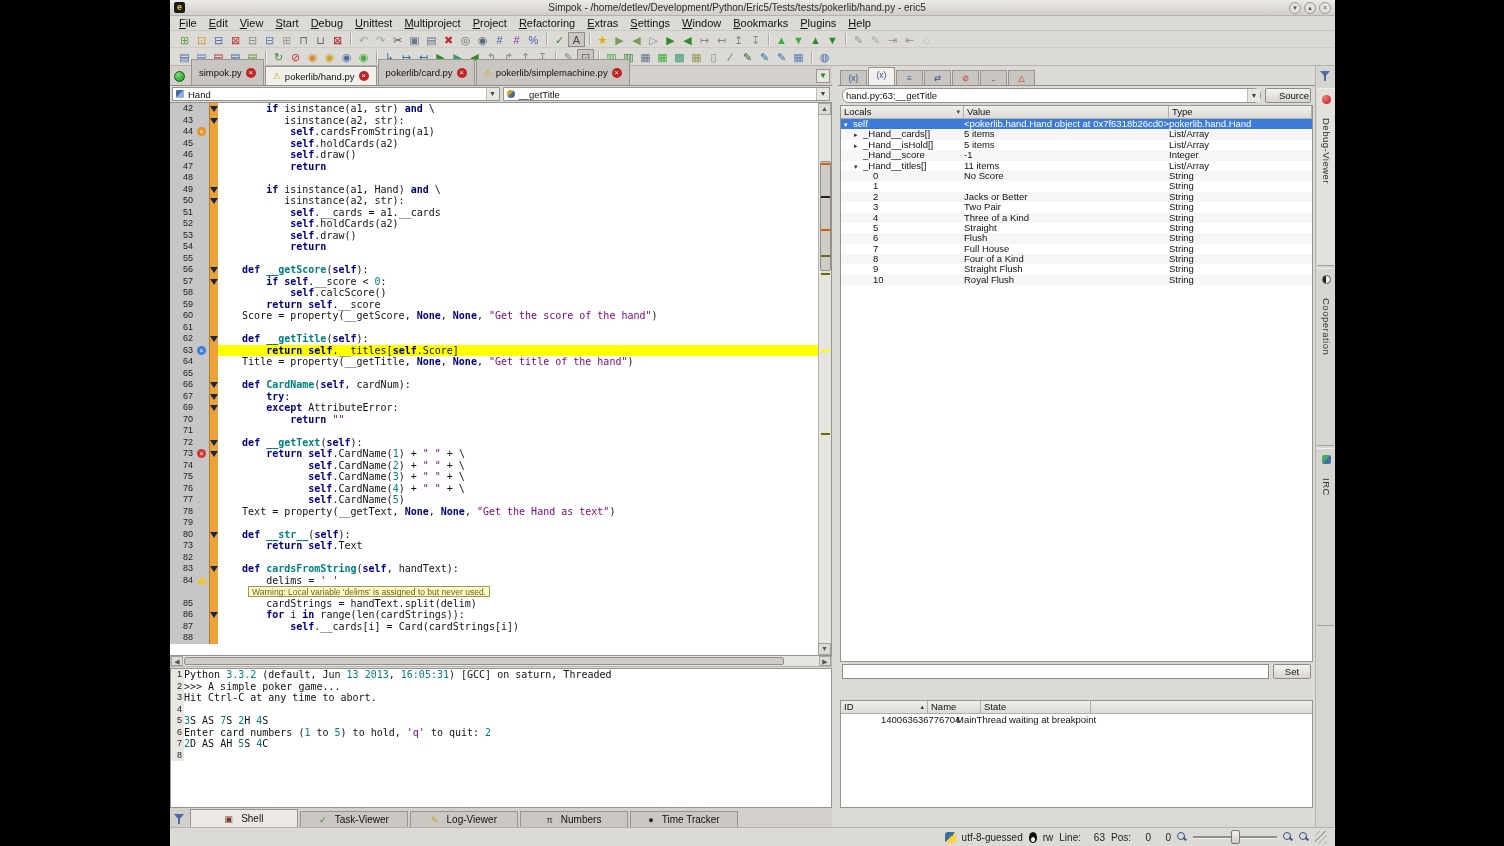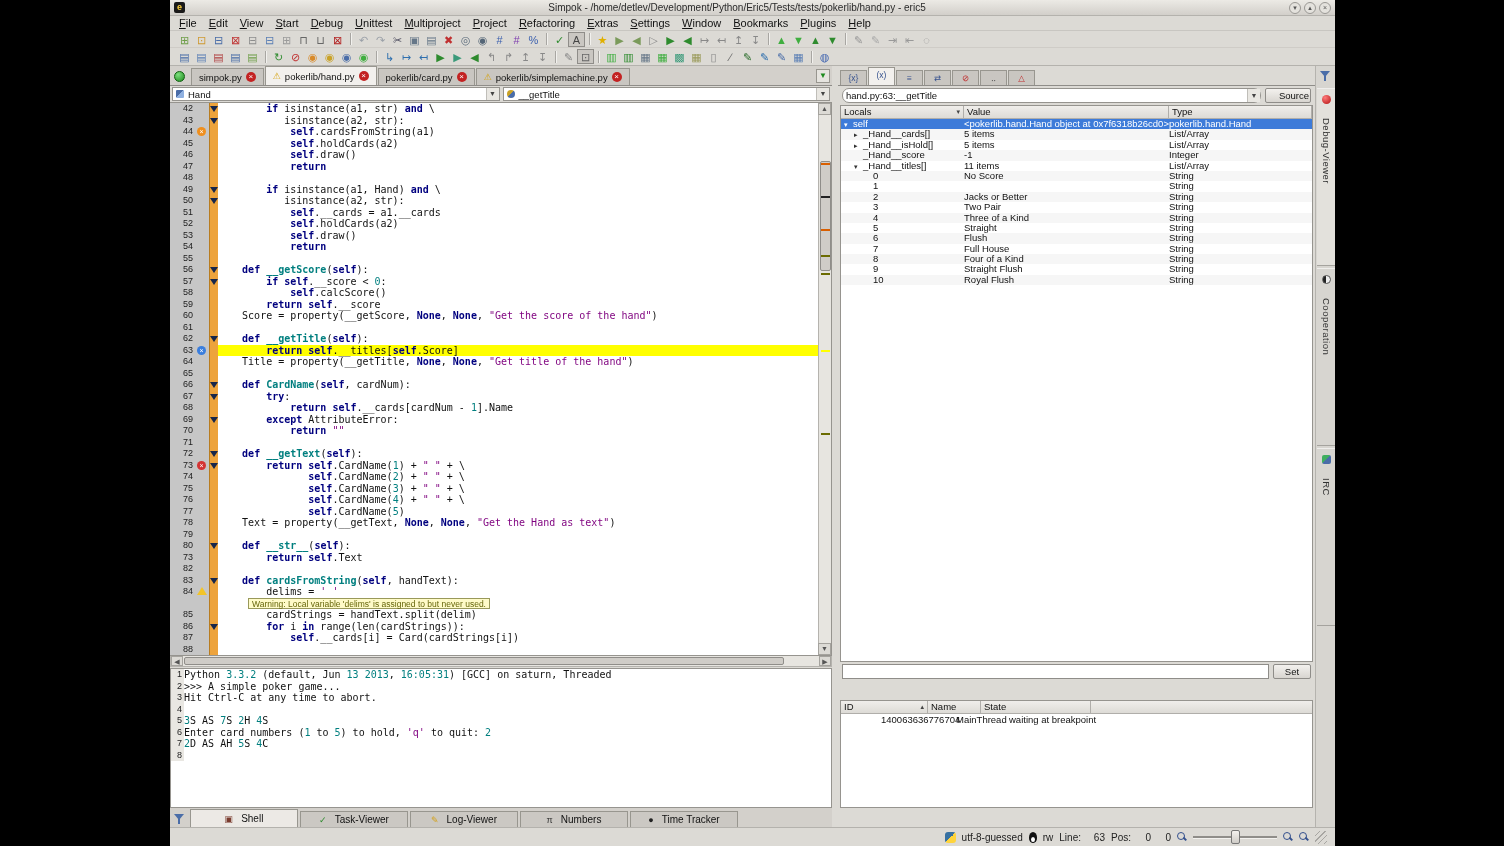--- a/index.html
+++ b/index.html
@@ -26,21 +26,21 @@
   .tbicon { width:17px; height:15px; line-height:14px; text-align:center; font-size:11px; border:1px solid transparent; }
   .tbicon.pressed { background:#cac7c2; border:1px solid #8f8d89; }
   .tbsep { width:1px; height:12px; background:#a8a6a2; margin:0 4px; box-shadow:1px 0 0 #f2f1ee; }
 
   #main { position:absolute; top:66px; left:0; width:1165px; height:761px; }
   #leftpane { position:absolute; left:0; top:0; width:662px; height:761px; }
 
   
   #tabrow { height:20px; display:flex; align-items:flex-end; border-bottom:1px solid #8f8d89; background:#d3d0cb; padding-left:2px; }
   .led { width:11px; height:11px; border-radius:50%; background:radial-gradient(circle at 35% 30%, #7ee07e, #1d8a1d); margin:0 6px 3px 2px; border:1px solid #116011; }
-  .etab { display:flex; align-items:center; gap:4px; height:17px; padding:0 7px; font-size:9.5px; background:#c9c6c1; border:1px solid #98968f; border-bottom:none; margin-right:1px; white-space:nowrap; }
+  .etab { display:flex; align-items:center; gap:4px; height:26px; padding:0 7px; font-size:9.5px; background:#c9c6c1; border:1px solid #98968f; border-bottom:none; margin-right:1px; white-space:nowrap; }
   .etab.active { height:19px; background:#f2f0ed; }
   .tabclose { width:10px; height:10px; border-radius:50%; background:#c32222; color:#fff; font-size:8px; line-height:9px; text-align:center; }
   .warnglyph { color:#d49e00; font-size:9px; }
   .tablist-btn { margin-left:auto; margin-bottom:2px; margin-right:2px; width:14px; height:14px; border:1px solid #98968f; background:#e6e4df; color:#1d8a1d; font-size:8px; line-height:12px; text-align:center; }
 
   
   #comborow { position:absolute; top:20px; left:0; width:662px; height:16px; display:flex; gap:3px; padding:1px 2px; }
   .combo { flex:1; display:flex; align-items:center; background:#fff; border:1px solid #96948f; height:14px; font-size:9.5px; padding-left:3px; gap:4px; }
   .combo .arrowbox { margin-left:auto; width:13px; height:12px; border-left:1px solid #c0beb9; color:#444; font-size:7px; line-height:12px; text-align:center; background:#e9e7e2; }
   .cls-icon { width:8px; height:8px; background:linear-gradient(135deg,#4a6da8 50%,#8fb0e0 50%); border-radius:1px; }
@@ -481,26 +481,20 @@
             </div>
             <div class="line">
               <span class="ln">67</span>
               <span class="mk"></span>
               <span class="fold">
                 <span class="fm"></span>
               </span>
               <span class="code">        <span class="k">try</span>:</span>
             </div>
             <div class="line">
-              <span class="ln">68</span>
-              <span class="mk"></span>
-              <span class="fold"></span>
-              <span class="code">            <span class="k">return</span> <span class="k">self</span>.__cards[cardNum - <span class="n">1</span>].Name</span>
-            </div>
-            <div class="line">
               <span class="ln">69</span>
               <span class="mk"></span>
               <span class="fold">
                 <span class="fm"></span>
               </span>
               <span class="code">        <span class="k">except</span> AttributeError:</span>
             </div>
             <div class="line">
               <span class="ln">70</span>
               <span class="mk"></span>

